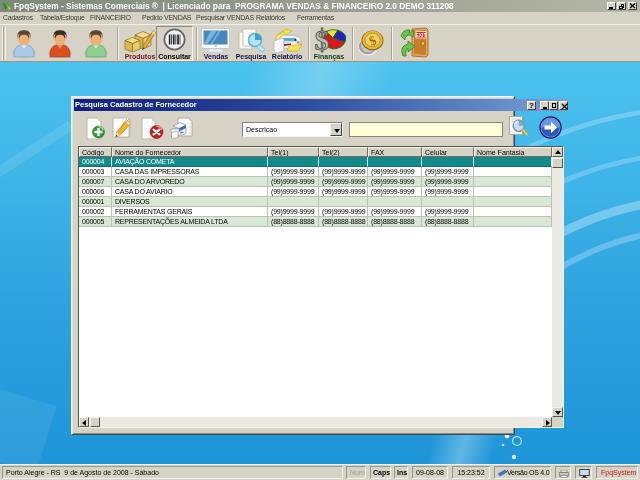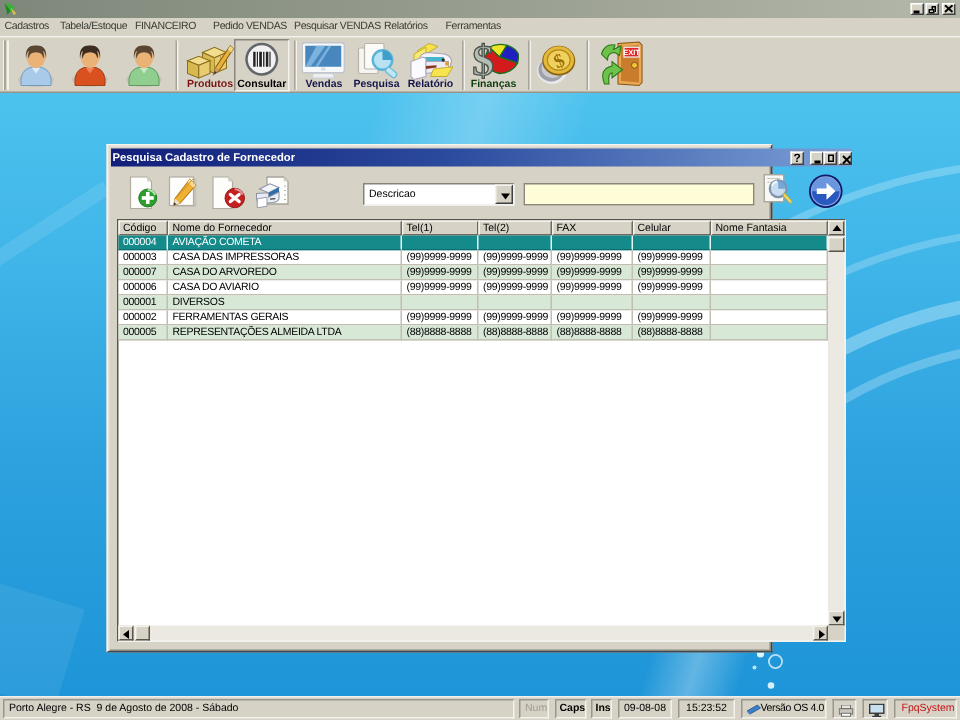--- a/index.html
+++ b/index.html
@@ -85,20 +85,21 @@
 </head>
 <body>
 <div id="app">
 
   <div id="titlebar" class="abs">
     <svg class="abs" style="left:2px;top:1px" width="10" height="10" viewBox="0 0 10 10">
       <path d="M1 1 L5 6 L3 9 Z" fill="#1a8a1a"></path>
       <path d="M2 0 L8 4 L5 7 Z" fill="#35b435"></path>
       <path d="M5 4 L9 8 L7 9 Z" fill="#d6c242"></path>
     </svg>
+    <span id="titletext" class="abs">FpqSystem - Sistemas Comerciais ®&nbsp; | Licenciado para&nbsp; PROGRAMA VENDAS &amp; FINANCEIRO 2.0 DEMO 311208</span>
     <div class="capbtn abs" style="left:607px">
         <i class="abs" style="left:1px;top:4px;width:4px;height:1.5px;background:#000;font-style:normal"></i>
       </div>
     <div class="capbtn abs" style="left:617px">
         <i class="abs" style="left:2.5px;top:1px;width:3.5px;height:3.5px;border:1px solid #000;font-style:normal"></i>
         <i class="abs" style="left:1px;top:2.5px;width:3.5px;height:3.5px;border:1px solid #000;background:#d6d2c6;font-style:normal"></i>
       </div>
     <div class="capbtn abs" style="left:628px">
         <svg width="7" height="6" style="position:absolute;left:0px;top:0px">
           <path d="M1 0.5 L6 5 M6 0.5 L1 5" stroke="#000" stroke-width="1.3"></path>

